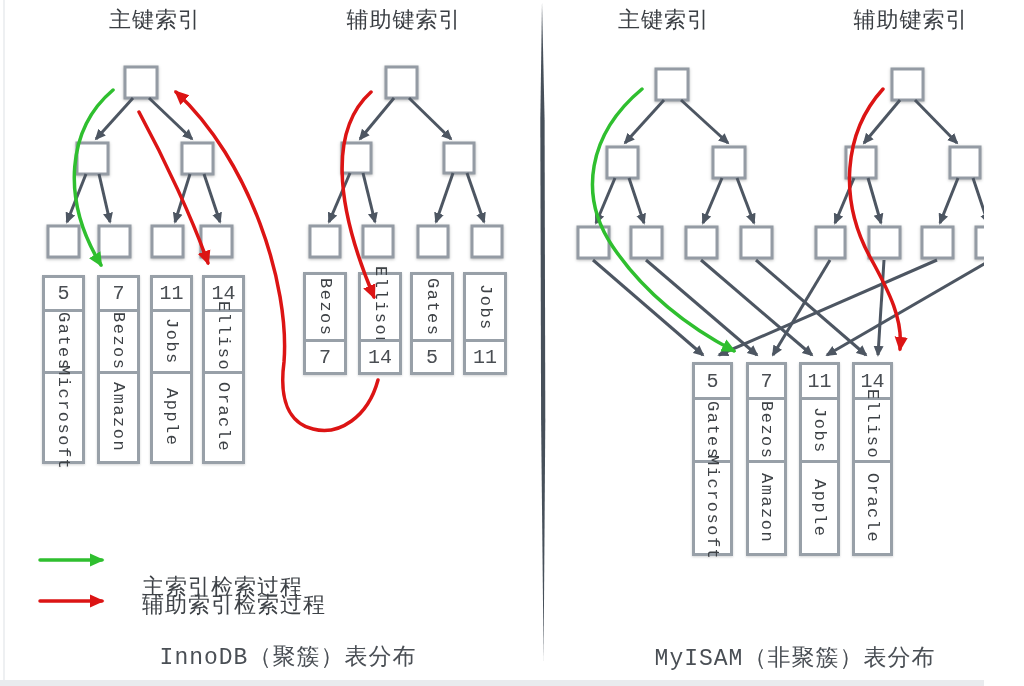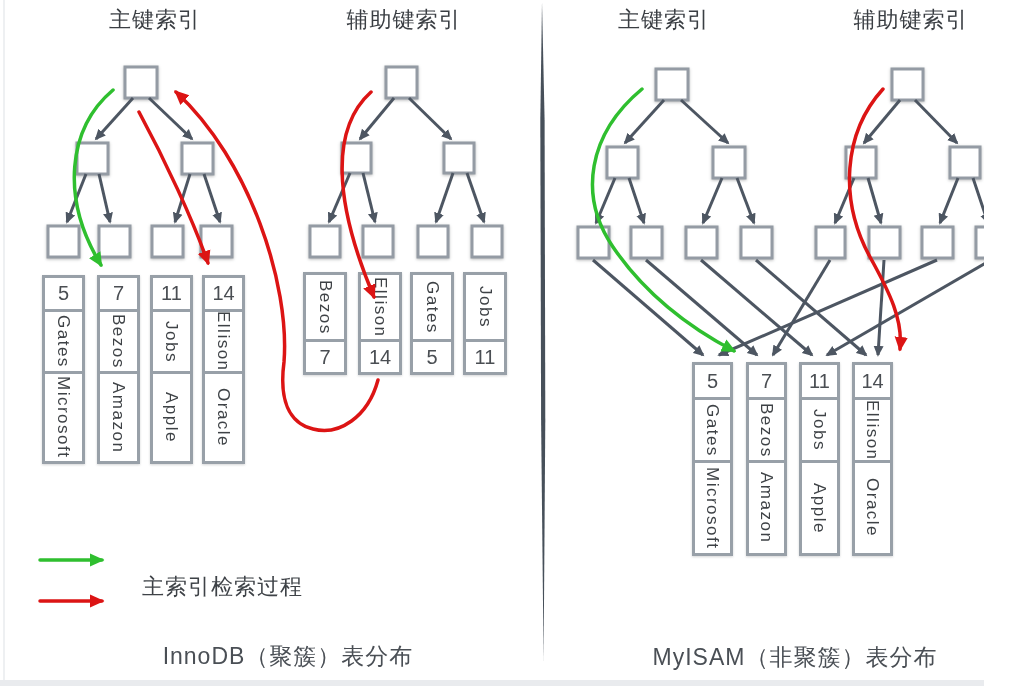--- a/index.html
+++ b/index.html
@@ -1,18 +1,18 @@
 <!DOCTYPE html>
 <html><head>
 <meta charset="utf-8">
 <style>
   html,body{margin:0;padding:0;background:#ffffff;}
   #app{
     position:relative;width:984px;height:686px;background:#ffffff;overflow:hidden;
-    font-family:Liberation Sans, sans-serif;color:#3e4246;
+    font-family:Liberation Mono, monospace;color:#3e4246;
   }
   svg{position:absolute;left:0;top:0;pointer-events:none;}
   .layer{position:absolute;left:0;top:0;width:100%;height:100%;}
   .idx-title{
     position:absolute;transform:translateX(-50%);font-size:22px;letter-spacing:1px;
     color:#3a3e43;white-space:nowrap;
   }
   .caption{
     position:absolute;transform:translateX(-50%);font-size:23px;letter-spacing:1px;
     color:#4a4f55;white-space:nowrap;
@@ -45,20 +45,21 @@
 
     <div class="idx-title" style="left:155px;top:5px">主键索引</div>
     <div class="idx-title" style="left:404px;top:5px">辅助键索引</div>
     <div class="idx-title" style="left:664px;top:5px">主键索引</div>
     <div class="idx-title" style="left:911px;top:5px">辅助键索引</div>
 
     <div class="caption" style="left:288px;top:641px">InnoDB（聚簇）表分布</div>
     <div class="caption" style="left:795px;top:642px">MyISAM（非聚簇）表分布</div>
 
     <div class="legend-label" style="left:142px;top:572px">主索引检索过程</div>
+    <div class="legend-label" style="left:142px;top:590px">辅助索引检索过程</div>
 
     <div class="col w43" style="left:42px;top:275px">
       <div class="cell num" style="height:37px">5</div>
       <div class="cell" style="height:65px">
           <span class="vtext">Gates</span>
         </div>
       <div class="cell" style="height:93px">
           <span class="vtext">Microsoft</span>
         </div>
     </div>

